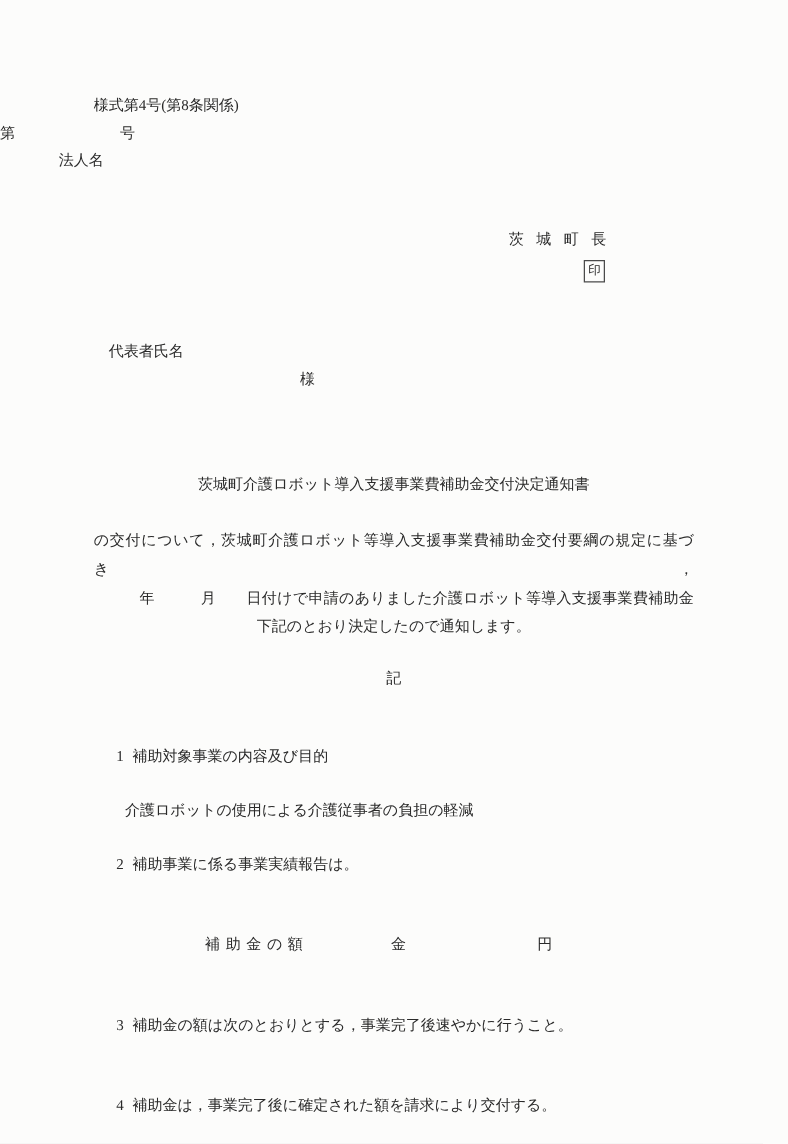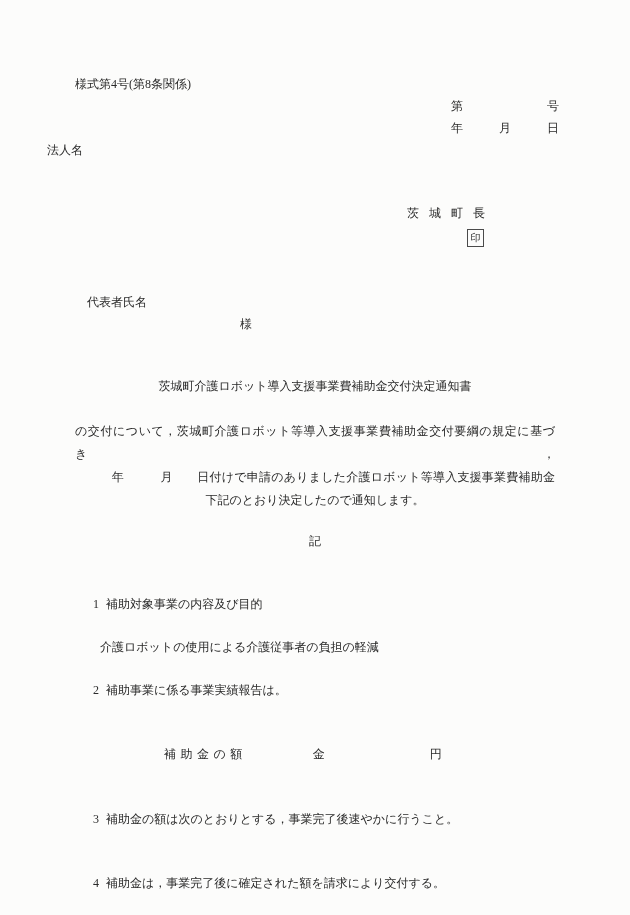--- a/index.html
+++ b/index.html
@@ -13,38 +13,38 @@
     margin:0 auto;
     background:#fcfcfb;
     color:#2a2a2a;
     font-size:12px;
     line-height:22px;
     overflow:hidden;
   }
   .line{white-space:pre;}
   
   .form-label{margin:73px 0 0 75px;}
-  .right-slot{text-align:right;padding-right:71px;}
+  .right-slot{padding-right:71px;}
   .corp{margin-left:47px;}
   .rep{margin-left:75px;}
   .rep .honorific{margin-left:153px;}
   .sender-line{margin-top:19px;margin-left:395px;line-height:22px;}
   .sender-name{letter-spacing:-1px;}
   .seal{
     display:inline-block;
     width:15px;height:16px;
     margin-left:60px;
     border:1px solid #4a4a4a;
     font-size:10px;line-height:16px;
     text-align:center;
     letter-spacing:0;
     vertical-align:-2px;
   }
   
-  .doc-title{margin-top:18px;text-align:center;}
+  .doc-title{margin-top:40px;text-align:center;}
   .body-par{margin:23px 75px 0 75px;line-height:23px;}
   .body-par .jline{text-align:justify;text-align-last:justify;}
   .body-par .lastline{text-align:center;}
   .record{margin-top:18px;text-align:center;}
   
   .list{margin-top:20px;line-height:21.5px;}
   .item{margin-left:75px;}
   .ino{display:inline-block;width:13px;}
   .detail{margin-left:100px;}
   .amount{margin-left:146px;}
@@ -52,21 +52,20 @@
   .amount .kin{margin-left:66px;}
   .amount .yen{margin-left:105px;}
 </style>
 </head>
 <body>
 
 <div class="page">
 
   <div class="line form-label">様式第4号(第8条関係)</div>
   <div class="line right-slot">第　　　　　　　号</div>
-  <div class="line right-slot">年　　　月　　　日</div>
   <div class="line corp">法人名</div>
   <div class="line sender-line">
     <span class="sender-name">茨　城　町　長</span>
     <span class="seal">印</span>
   </div>
 
   <div class="line rep">
     <span>代表者氏名</span>
     <span class="honorific">様</span>
   </div>

